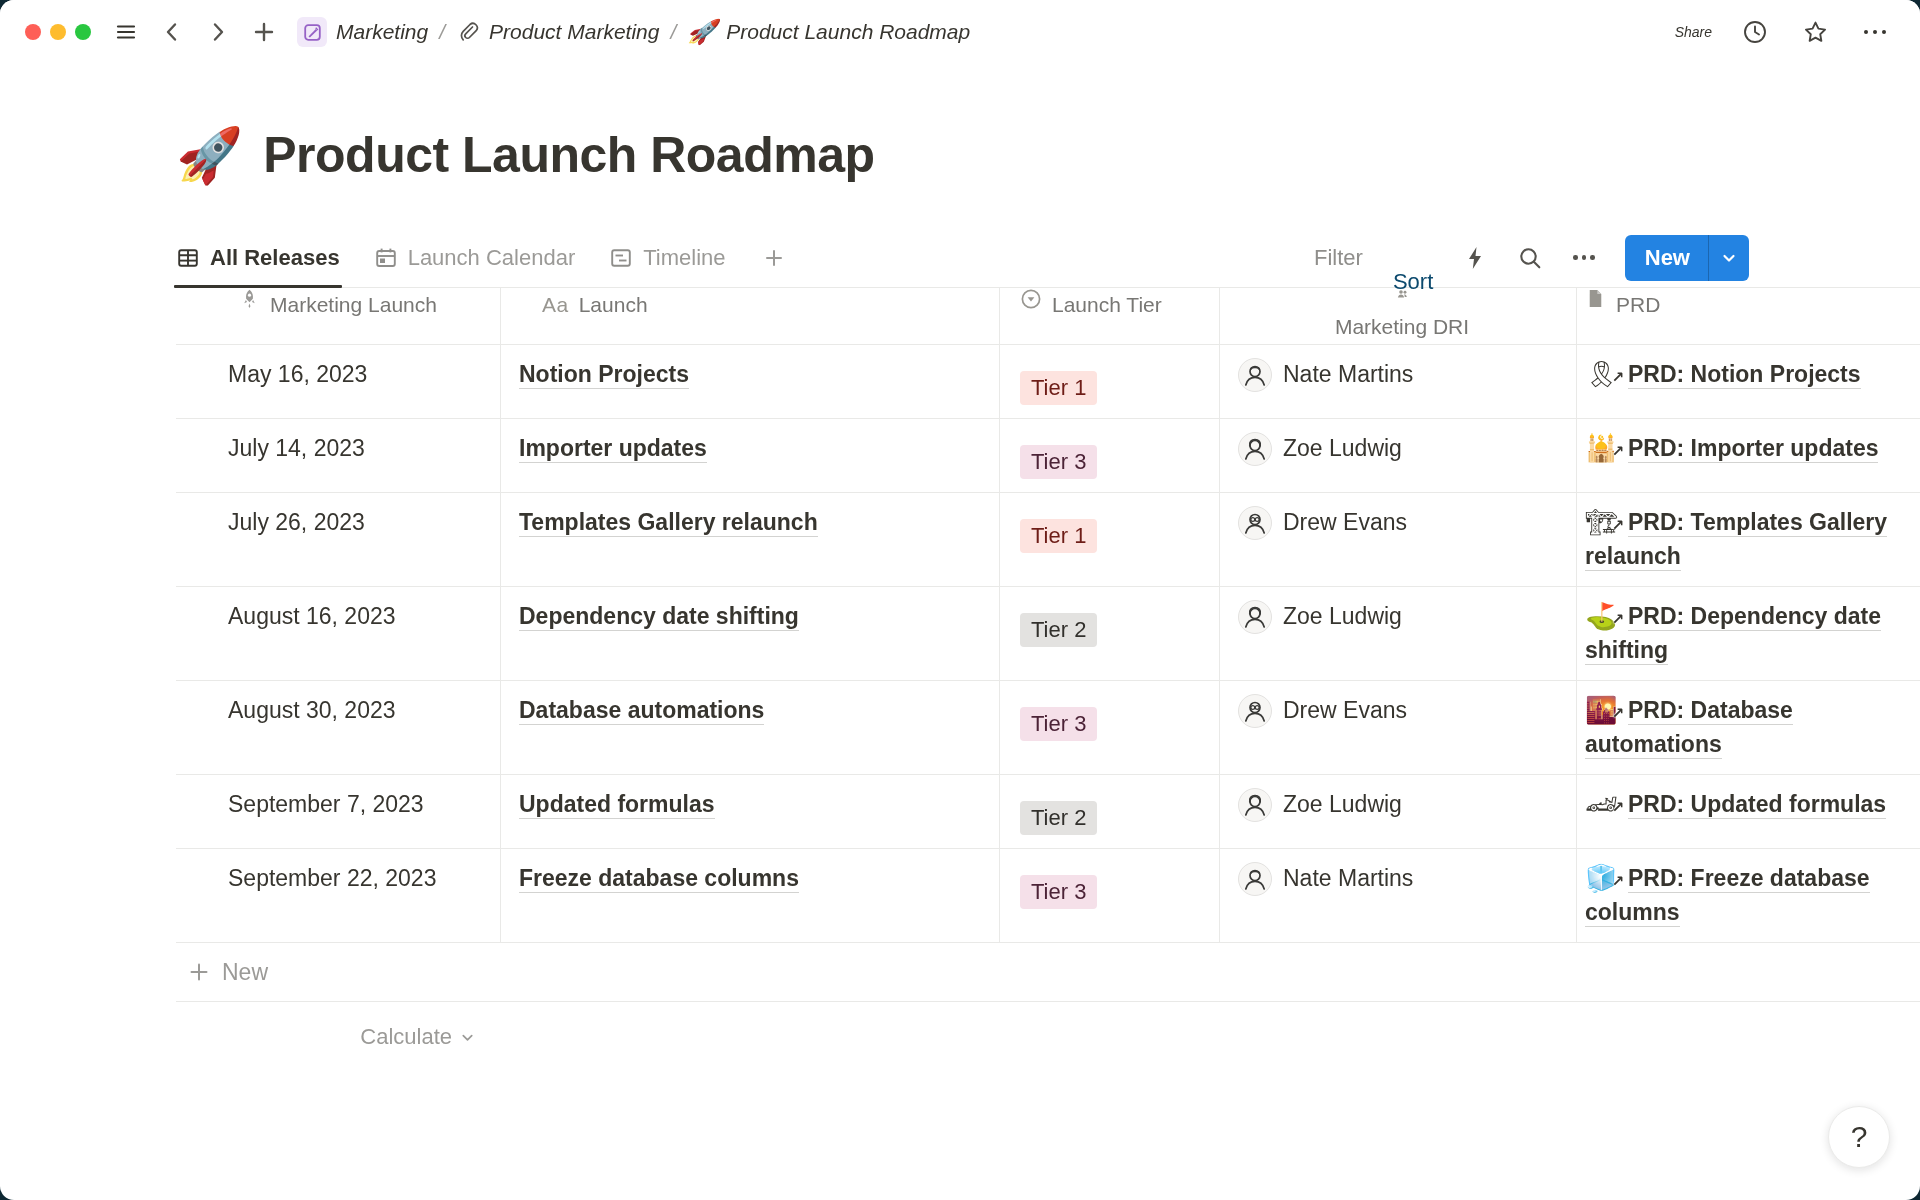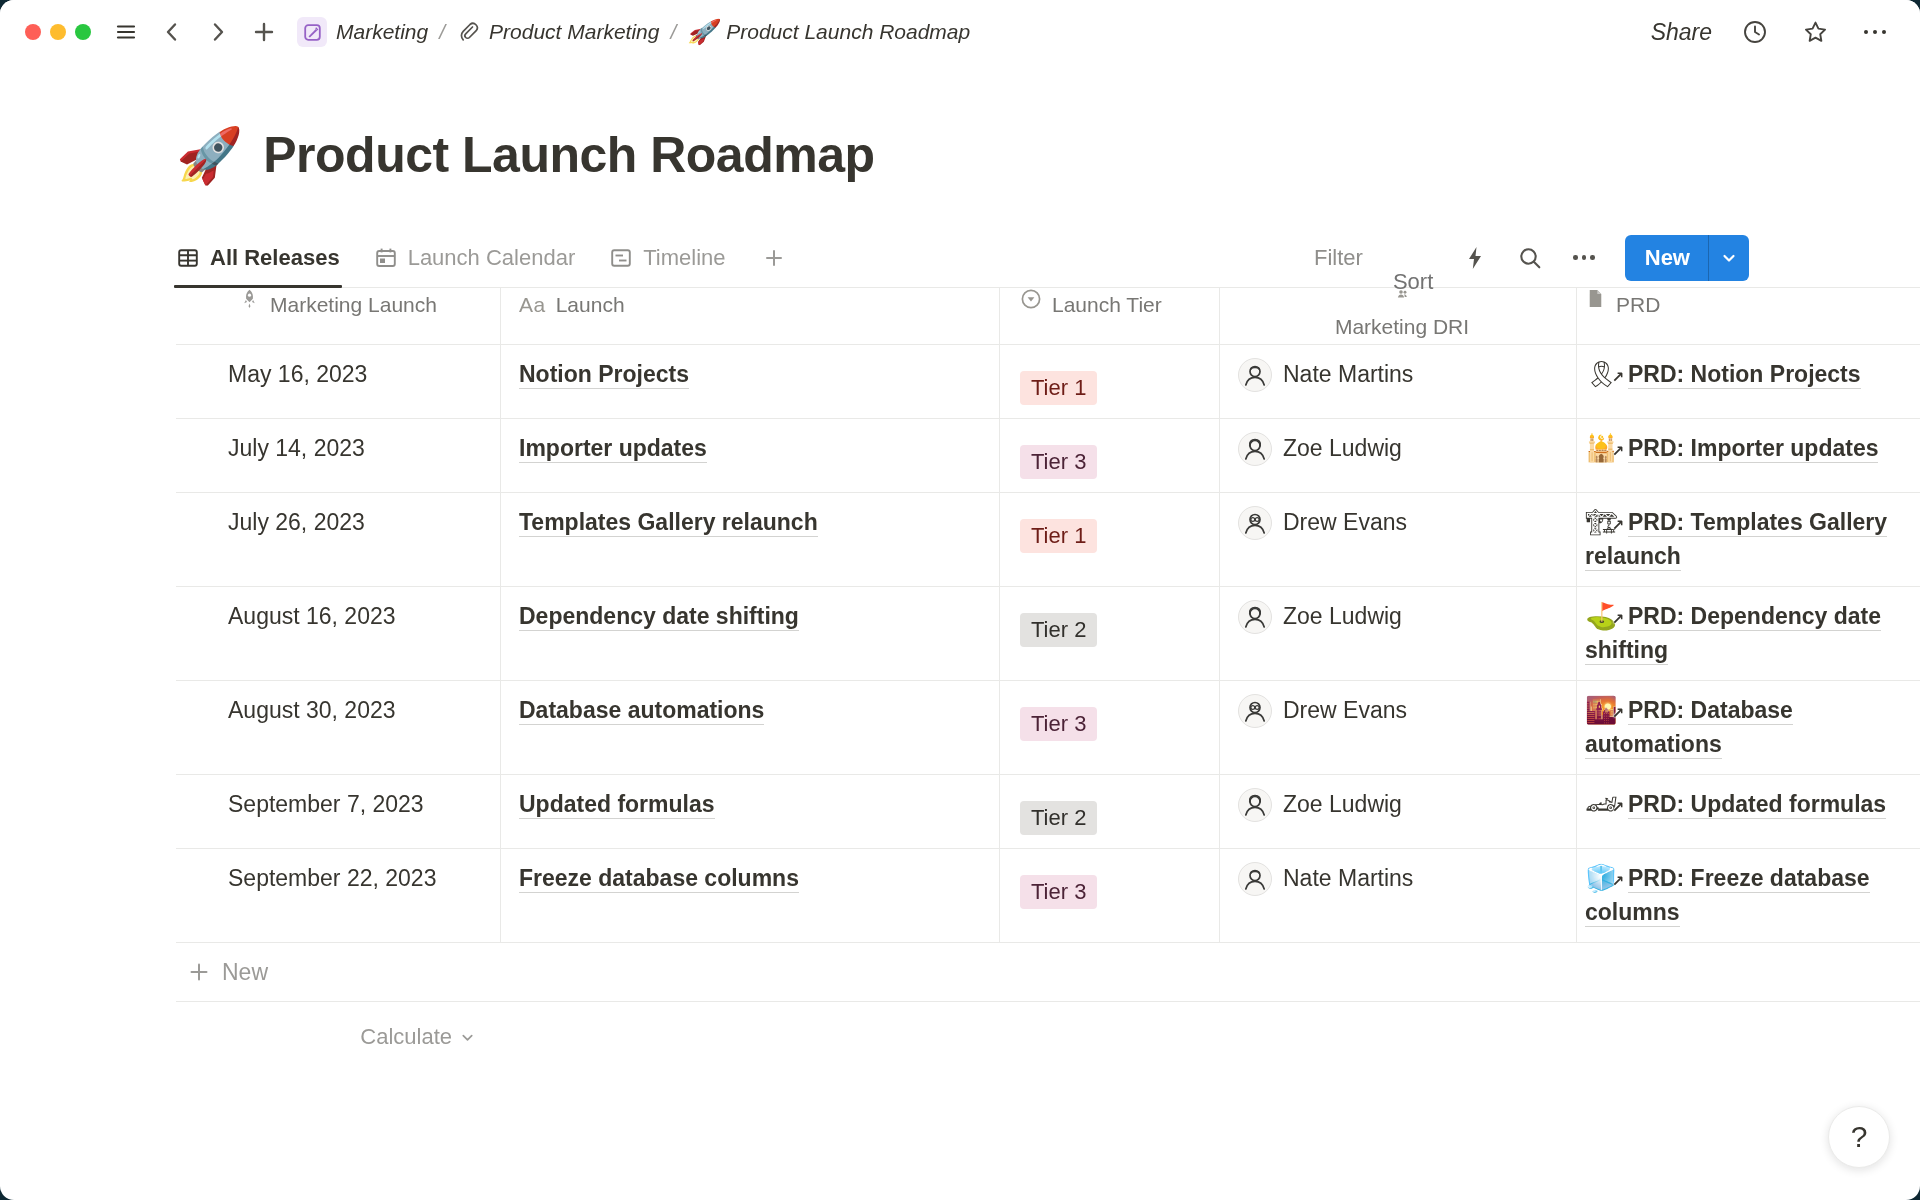--- a/index.html
+++ b/index.html
@@ -12,40 +12,40 @@
   .light { width:16px; height:16px; border-radius:50%; }
   .light.red{background:#FE5F57;} .light.yellow{background:#FEBC2E;} .light.green{background:#29C740;}
   .tb-ic { display:inline-flex; align-items:center; justify-content:center; width:34px; height:34px; border-radius:5px; cursor:pointer; }
   .tb-group { display:flex; align-items:center; gap:12px; margin-left:18px; }
   .crumbs { display:flex; align-items:center; gap:10px; margin-left:16px; font-size:21px; color:#37352F; white-space:nowrap; }
   .crumb { display:flex; align-items:center; gap:9px; cursor:pointer; }
   .crumb-sep { color:#9B9A97; padding:0 1px; }
   .mk-box { width:30px; height:30px; border-radius:6px; background:#F1E9F9; display:flex; align-items:center; justify-content:center; }
   .crumb-emoji { font-size:24px; line-height:1; }
   .topbar-right { margin-left:auto; display:flex; align-items:center; gap:26px; }
-  .share { font-size:23px; cursor:pointer; }
+  .share { font-size:14px; cursor:pointer; }
   .dots3 { display:flex; gap:4.5px; }
   .dots3 i { width:4.5px; height:4.5px; border-radius:50%; background:#37352F; }
 
   
   .title-row { position:absolute; left:176px; top:126px; display:flex; align-items:center; gap:20px; }
   .title-emoji { font-size:54px; line-height:1; }
   .page-title { font-size:50px; font-weight:700; letter-spacing:-0.5px; color:#37352F; }
 
   
   .view-toolbar { position:absolute; top:228px; left:176px; right:0; height:60px; display:flex; align-items:center; border-bottom:1px solid #E9E9E7; }
   .tabs { display:flex; align-items:center; gap:34px; height:100%; }
   .tab { position:relative; display:flex; align-items:center; gap:10px; height:100%; font-size:22px; color:#9B9A97; cursor:pointer; }
   .tab svg { flex:0 0 auto; }
   .tab.active { color:#37352F; font-weight:600; }
   .tab.active::after { content:""; position:absolute; left:-2px; right:-2px; bottom:-1px; height:3px; background:#37352F; border-radius:1px; }
   .add-view { margin-left:2px; }
   .controls { margin-left:auto; display:flex; align-items:center; gap:30px; padding-right:171px; }
   .ctrl-txt { font-size:22px; color:#8F8E8B; cursor:pointer; }
-  .ctrl-txt.sort { color:#737373;margin-top:48px; }
+  .ctrl-txt.sort { color:#0c4a6e;margin-top:48px; }
   .ctrl-ic { display:flex; align-items:center; justify-content:center; cursor:pointer; }
   .dots3g { display:flex; gap:4px; }
   .dots3g i { width:4.5px; height:4.5px; border-radius:50%; background:#55534E; }
   .new-btn { display:flex; align-items:stretch; background:#2383E2; border-radius:6px; overflow:hidden; color:#fff; cursor:pointer; height:46px; }
   .new-btn .nb-label { display:flex; align-items:center; padding:0 18px 0 20px; font-size:22px; font-weight:600; }
   .new-btn .nb-caret { display:flex; align-items:center; padding:0 12px; border-left:1px solid rgba(0,0,0,0.22); }
 
   
   .db-table { position:absolute; top:288px; left:176px; right:0; font-size:23px; }
   .t-row, .t-head { display:flex; border-bottom:1px solid #E9E9E7; align-items:stretch; }
@@ -54,21 +54,21 @@
   .c2 { width:499px; }
   .c3 { width:220px; padding-left:20px; }
   .c4 { width:357px; display:flex; align-items:flex-start; gap:11px; }
   .c5 { flex:1 1 auto; padding-left:8px; padding-right:0; }
   .t-head .cell { border-right:1px solid #E9E9E7; }
   .t-row .cell { border-right:1px solid #E9E9E7; }
   .t-head .c5, .t-row .c5 { border-right:none; }
   .t-head { height:57px; color:#787774; font-size:21px; }
   .t-head .cell { display:flex; align-items:flex-start; gap:10px; padding-top:0; padding-bottom:0; cursor:pointer; }
   .t-head .c1 { padding-left:63px; }
-  .aa { font-size:21px; color:#989690; letter-spacing:0.5px; }
+  .aa { font-size:21px; color:#989690; letter-spacing:0.5px;margin-left:23px; }
   .t-row { min-height:59px; background:#fff; }
   .date { color:#37352F; }
   .link { font-weight:600; color:#37352F; border-bottom:1.5px solid rgba(55,53,47,0.22); padding-bottom:1px; cursor:pointer; }
   .badge { display:inline-block; font-size:22px; line-height:32px; padding:1px 11px; border-radius:4px; white-space:nowrap;margin-top:14px; }
   .tier-red  { background:#FDE3DF; color:#6E1D17; }
   .tier-gray { background:#E3E2E0; color:#32302C; }
   .tier-pink { background:#F5E0E9; color:#4C2337; }
   .avatar { flex:0 0 auto; width:34px; height:34px; margin-top:1px; border-radius:50%; background:#F7F6F4; border:1px solid #E3E2E0; display:flex; align-items:center; justify-content:center; overflow:hidden; }
   .prd-emoji { position:relative; display:inline-block; width:36px; font-size:26px; line-height:34px; margin-right:7px; vertical-align:top; }
   .prd-emoji .mention-arrow { position:absolute; right:-3px; bottom:-3px; font-size:15px; font-weight:700; color:#37352F; text-shadow:0 0 2px #fff,0 0 2px #fff,0 0 3px #fff; }

